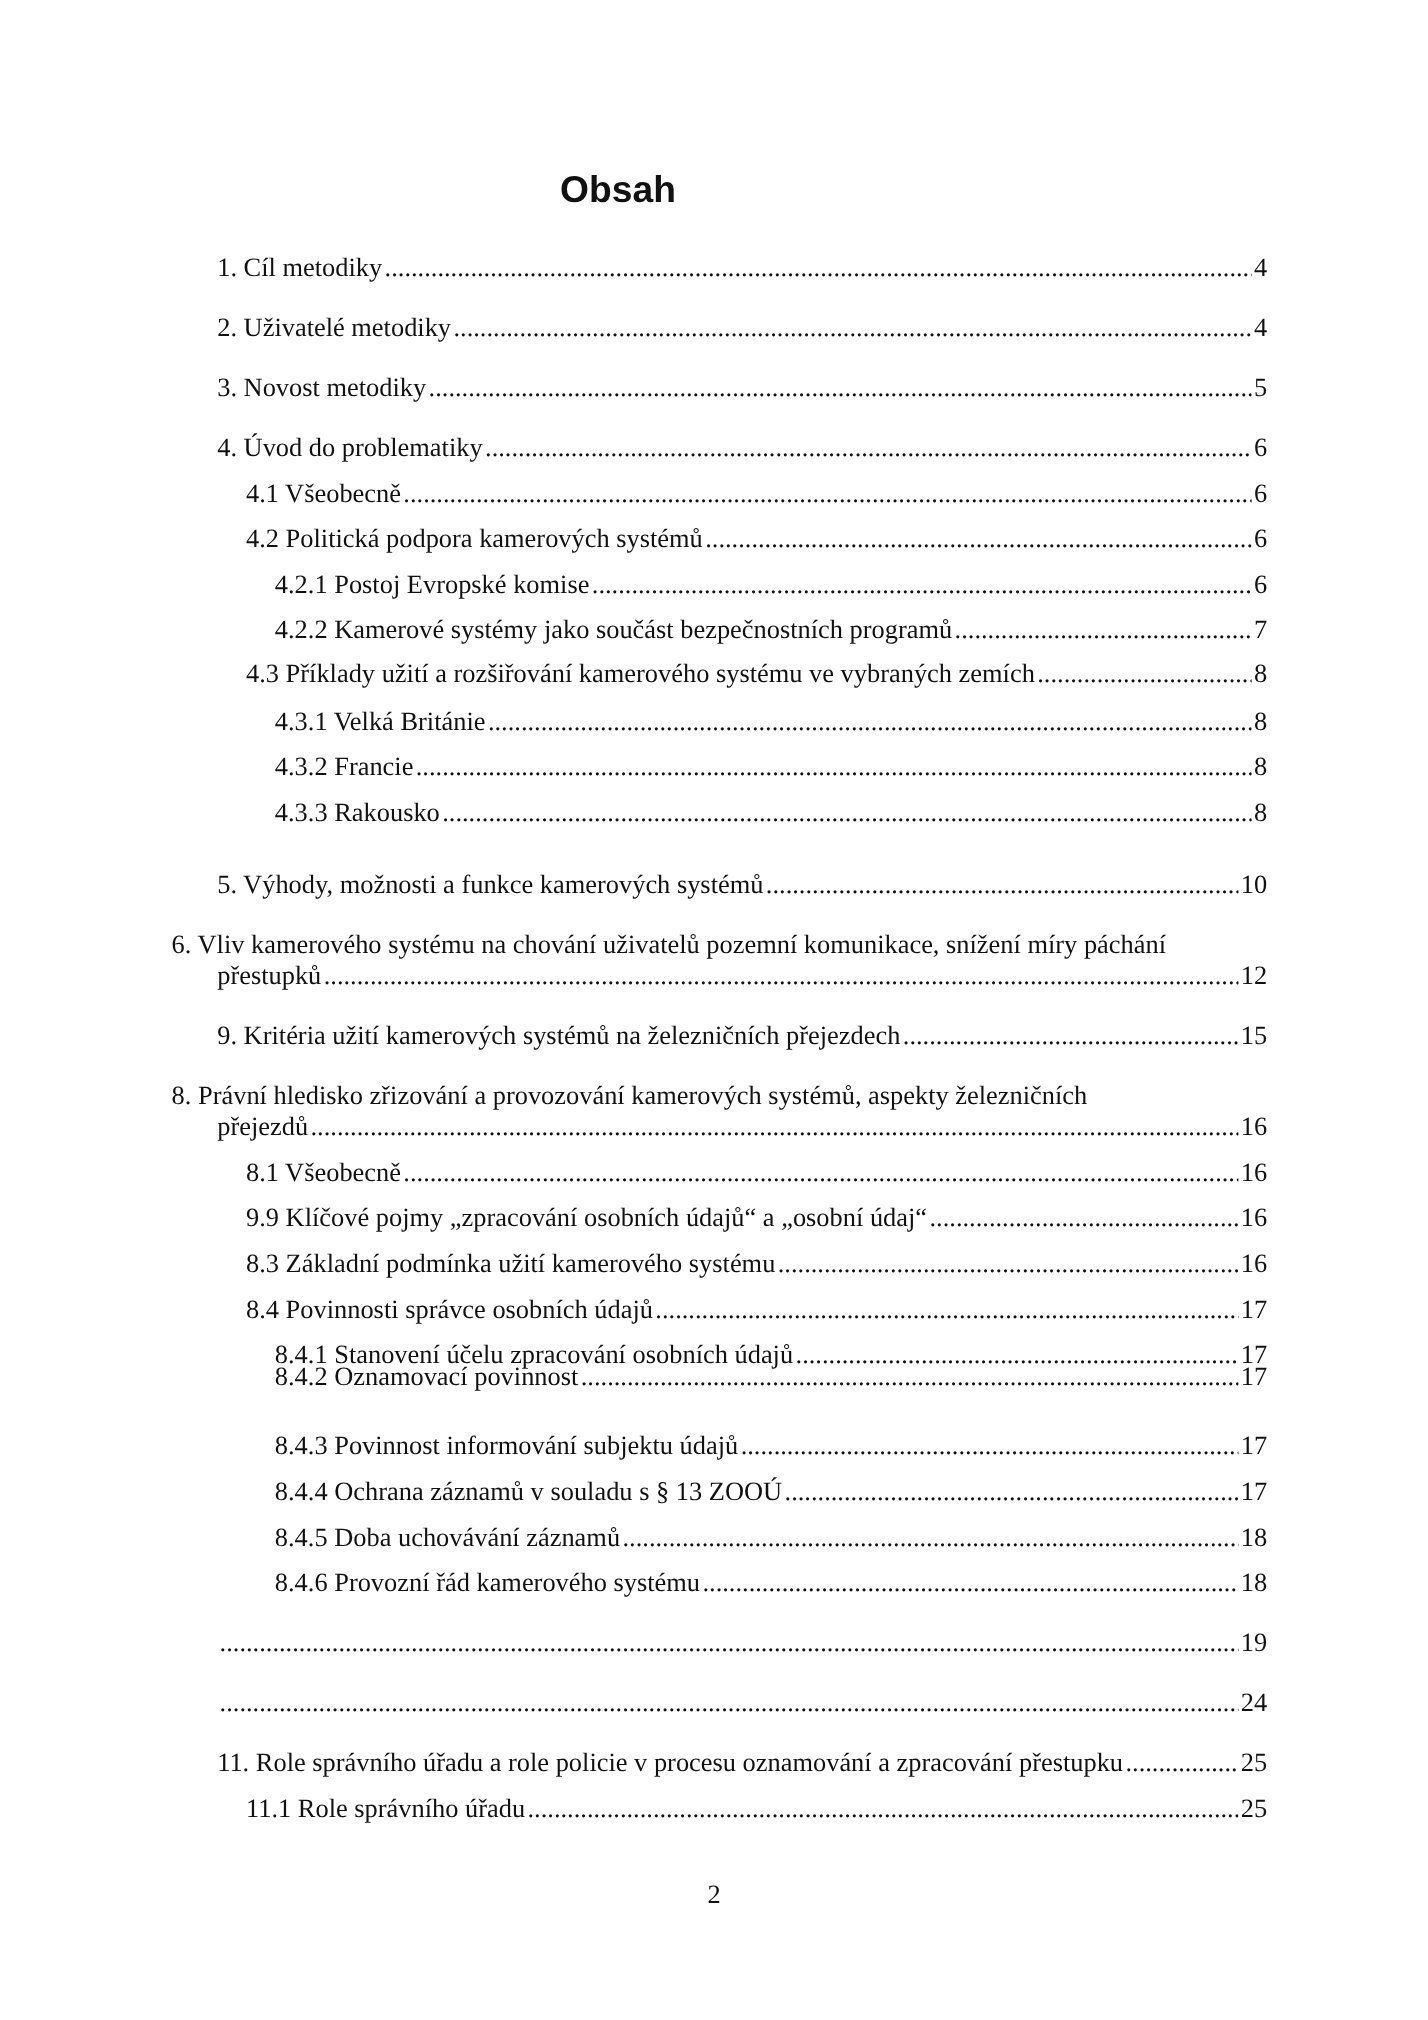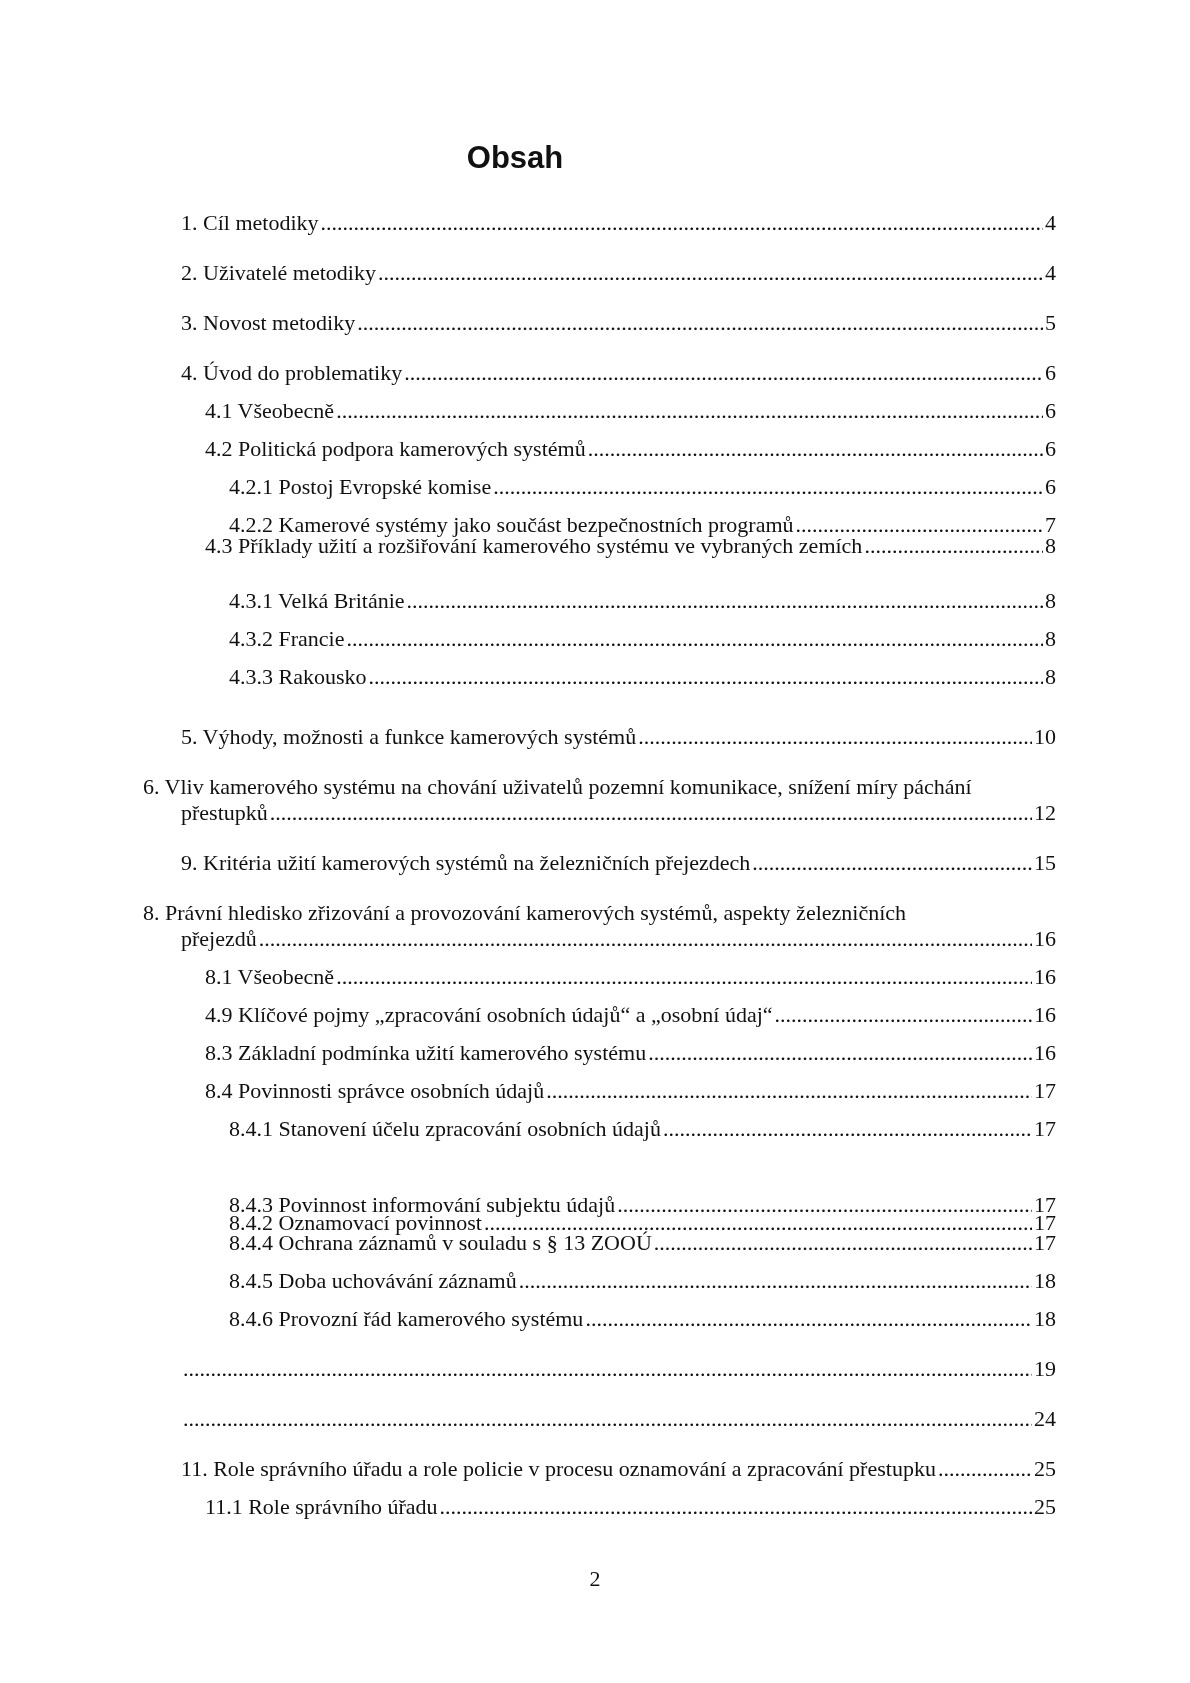--- a/index.html
+++ b/index.html
@@ -83,21 +83,21 @@
   </div>
 
   <div class="entry l3" style="top:302px">
     <div class="row">
         <span class="t">4.2.2 Kamerové systémy jako součást bezpečnostních programů</span>
         <span class="dots"></span>
         <span class="p">7</span>
       </div>
   </div>
 
-  <div class="entry l2" style="top:323px">
+  <div class="entry l2" style="top:338px">
     <div class="row">
         <span class="t">4.3 Příklady užití a rozšiřování kamerového systému ve vybraných zemích</span>
         <span class="dots"></span>
         <span class="p">8</span>
       </div>
   </div>
 
   <div class="entry l3" style="top:378px">
     <div class="row">
         <span class="t">4.3.1 Velká Británie</span>
@@ -159,21 +159,21 @@
   <div class="entry l2" style="top:754px">
     <div class="row">
         <span class="t">8.1 Všeobecně</span>
         <span class="dots"></span>
         <span class="p">16</span>
       </div>
   </div>
 
   <div class="entry l2" style="top:792px">
     <div class="row">
-        <span class="t">4.9 Klíčové pojmy „zpracování osobních údajů“ a „osobní údaj“</span>
+        <span class="t">9.9 Klíčové pojmy „zpracování osobních údajů“ a „osobní údaj“</span>
         <span class="dots"></span>
         <span class="p">16</span>
       </div>
   </div>
 
   <div class="entry l2" style="top:830px">
     <div class="row">
         <span class="t">8.3 Základní podmínka užití kamerového systému</span>
         <span class="dots"></span>
         <span class="p">16</span>
@@ -189,21 +189,21 @@
   </div>
 
   <div class="entry l3" style="top:906px">
     <div class="row">
         <span class="t">8.4.1 Stanovení účelu zpracování osobních údajů</span>
         <span class="dots"></span>
         <span class="p">17</span>
       </div>
   </div>
 
-  <div class="entry l3" style="top:1000px">
+  <div class="entry l3" style="top:924px">
     <div class="row">
         <span class="t">8.4.2 Oznamovací povinnost</span>
         <span class="dots"></span>
         <span class="p">17</span>
       </div>
   </div>
 
   <div class="entry l3" style="top:982px">
     <div class="row">
         <span class="t">8.4.3 Povinnost informování subjektu údajů</span>

